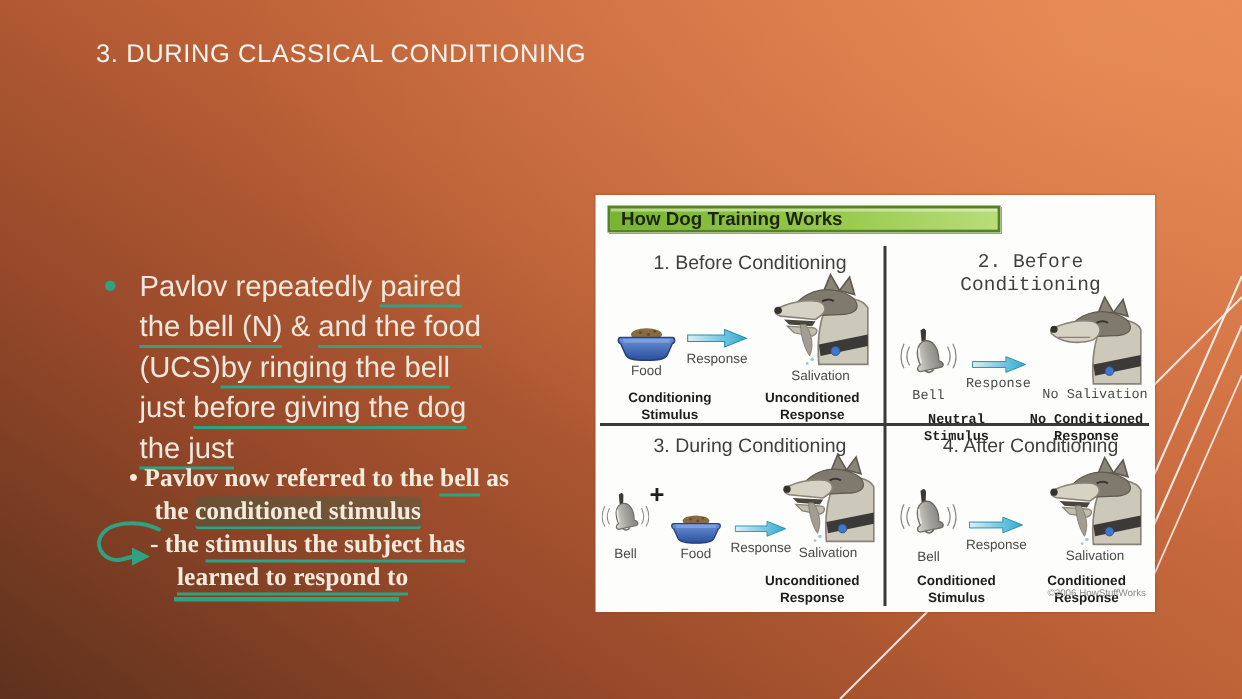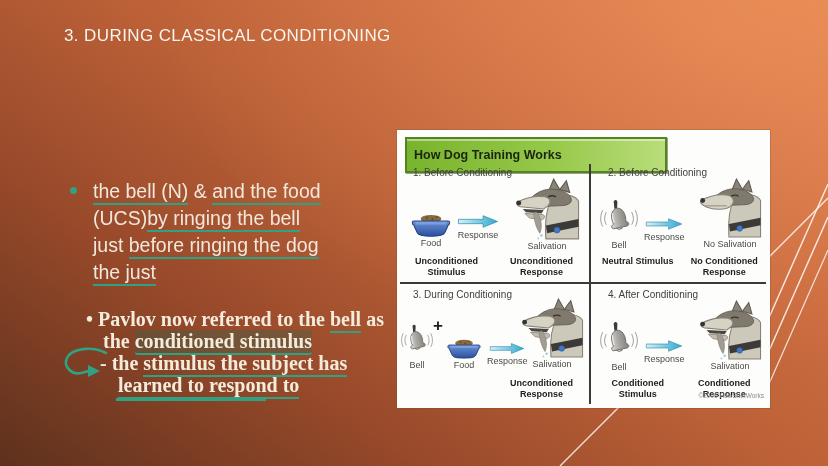--- a/index.html
+++ b/index.html
@@ -23,51 +23,51 @@
     background:#2fa283;
   }
   .bullet-text {
     margin-left:25px; color:#f0e8dc; font-size:19.5px; line-height:27px;
   }
   .u  { border-bottom:2px solid #2fa283; padding-bottom:1px; }
   
   .sub-block {
     position:absolute; left:86px; top:308px; width:310px; z-index:3;
     font-family:"Liberation Serif", serif; font-weight:bold;
-    color:#f3ecdc; font-size:20px; line-height:22px;
+    color:#f3ecdc; font-size:17px; line-height:22px;
   }
   .sub-line1 { padding-left:15px; text-indent:-15px; }
   .sub-line2 { padding-left:17px; }
   .sub-line3 { padding-left:14px;font-family:Liberation Serif, serif; }
   .sub-line4 { padding-left:32px; }
   .su { border-bottom:2px solid #2fa283; padding-bottom:1px; }
   .hl { background:rgba(34,110,86,.30); border-radius:3px; }
   .extra-underline { width:150px; height:3px; background:#2fa283; margin:2px 0 0 30px; }
   .curve-arrow { position:absolute; left:-28px; top:38px; z-index:4; }
   
   .panel {
     position:absolute; left:397px; top:130px; width:373px; height:278px;
     background:#fdfdfc; z-index:2; box-shadow:0 0 0 1px rgba(120,70,40,.25);
   }
   .banner {
-    position:absolute; left:8px; top:7px; width:262px; height:36px;
+    position:absolute; left:8px; top:7px; width:262px; height:18px;
     background:linear-gradient(90deg,#79b42e 0%, #95c848 55%, #b9dd7a 100%);
     border:2px solid #55831f; box-sizing:border-box;
     box-shadow:inset 0 2px 0 rgba(255,255,255,.45), 1px 1px 0 #9aa08e;
     display:flex; align-items:center; padding-left:7px;
   }
   .banner span { font-size:12.5px; font-weight:bold; color:#1c2410; }
   .vline { position:absolute; left:192px; top:34px; width:2px; height:240px; background:#3a3a3a; }
   .hline { position:absolute; left:3px; top:152px; width:366px; height:2px; background:#3a3a3a; }
   .quad { position:absolute; }
   .q1 { left:4px;  top:36px;  width:186px; height:114px; }
-  .q2 { left:199px; top:36px; width:170px; height:114px; }
+  .q2 { left:199px; top:36px; width:170px; height:114px;font-family:Liberation Mono, monospace; }
   .q3 { left:4px;  top:158px; width:186px; height:114px; }
   .q4 { left:199px; top:158px; width:170px; height:114px; }
-  .q-title { font-size:10px; color:#3f3f3f; padding:1px 0 0 12px; }
+  .q-title { font-size:13px; color:#3f3f3f; padding:1px 0 0 12px;text-align:center; }
   .q-scene { position:relative; height:76px; }
   .g { position:absolute; display:flex; flex-direction:column; align-items:center; }
   .mini-label { font-size:9px; color:#4a4a46; margin-top:1px; }
   .q-bold-row { display:flex; justify-content:space-between; margin-top:2px; }
   .q-bold {
     width:49%; text-align:center; font-size:9px; font-weight:bold;
     color:#1d1d1b; line-height:1.18;
   }
   .credit { position:absolute; right:6px; top:262px; font-size:6.5px; color:#8a8a86; }
   .plus { position:absolute; font-size:17px; font-weight:bold; color:#1d1d1b; }
@@ -158,23 +158,24 @@
     <line x1="745" y1="372" x2="828" y2="184" stroke="#ffffff" stroke-opacity=".85" stroke-width="1.4"></line>
     <line x1="757" y1="378" x2="828" y2="217" stroke="#ffffff" stroke-opacity=".85" stroke-width="1.4"></line>
     <line x1="769" y1="384" x2="828" y2="250" stroke="#ffffff" stroke-opacity=".8" stroke-width="1.2"></line>
   </svg>
 
   <div class="title">3. DURING CLASSICAL CONDITIONING</div>
 
   <div class="bullet-block">
     <span class="bullet-dot"></span>
     <div class="bullet-text">
+      <div><span>Pavlov repeatedly </span><span class="u">paired</span></div>
       <div><span class="u">the bell (N)</span><span> &amp; </span><span class="u">and the food</span></div>
       <div><span>(UCS)</span><span class="u">by ringing the bell</span></div>
-      <div><span>just </span><span class="u">before ringing the dog</span></div>
+      <div><span>just </span><span class="u">before giving the dog</span></div>
       <div><span class="u">the just</span></div>
     </div>
   </div>
 
   <div class="sub-block">
     <svg class="curve-arrow" width="52" height="40" viewBox="0 0 52 40">
       <path d="M48 7 C34 0 14 2 9 12 C5 20 13 29 23 27 L31 25" fill="none" stroke="#2fa283" stroke-width="2.6" stroke-linecap="round"></path>
       <path d="M30 19 L42 25 L30 31 Z" fill="#2fa283"></path>
     </svg>
     <div class="sub-line1"><span>•</span>&nbsp;<span>Pavlov now referred to the </span><span class="su">bell</span><span> as</span></div>
@@ -207,21 +208,21 @@
           <div class="mini-label">Response</div>
         </div>
         <div class="g" style="right:2px; top:0;">
           <svg width="76" height="62">
               <use href="#sym-dog-sal"></use>
             </svg>
           <div class="mini-label">Salivation</div>
         </div>
       </div>
       <div class="q-bold-row">
-        <div class="q-bold">Unconditioned Stimulus</div>
+        <div class="q-bold">Conditioning Stimulus</div>
         <div class="q-bold">Unconditioned Response</div>
       </div>
     </div>
 
     <div class="quad q2">
       <div class="q-title">2. Before Conditioning</div>
       <div class="q-scene">
         <div class="g" style="left:4px; bottom:4px;">
           <svg width="38" height="44">
               <use href="#sym-bell"></use>

